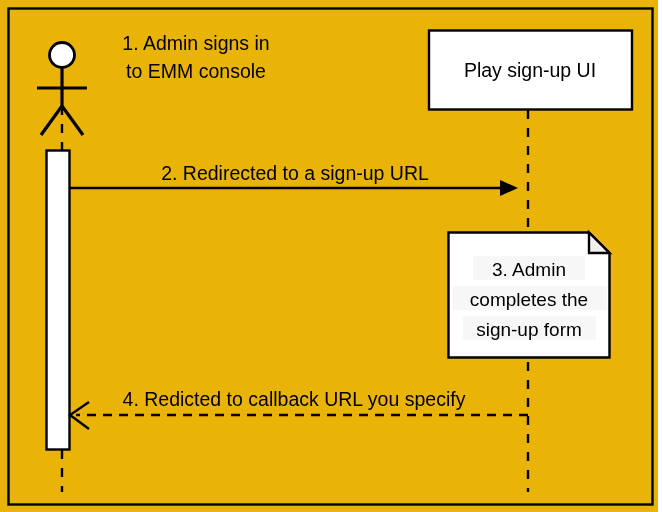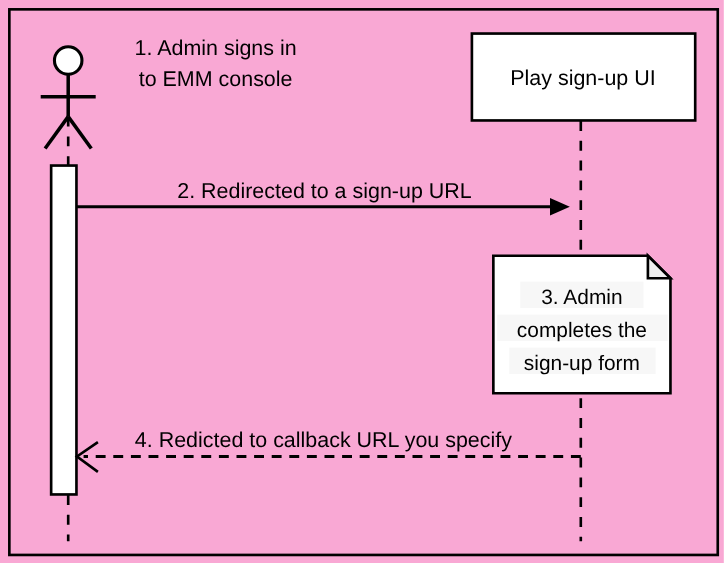--- a/index.html
+++ b/index.html
@@ -7,21 +7,21 @@
     padding: 0;
     background: #ffffff;
   }
   body {
     font-family: "Liberation Sans", sans-serif;
   }
   #canvas {
     position: relative;
     width: 658px;
     height: 512px;
-    background: #f9a8d4;
+    background: #eab308;
     overflow: hidden;
   }
   #diagram-svg {
     position: absolute;
     left: 0;
     top: 0;
     width: 662px;
     height: 512px;
   }
   .dgm-text {

